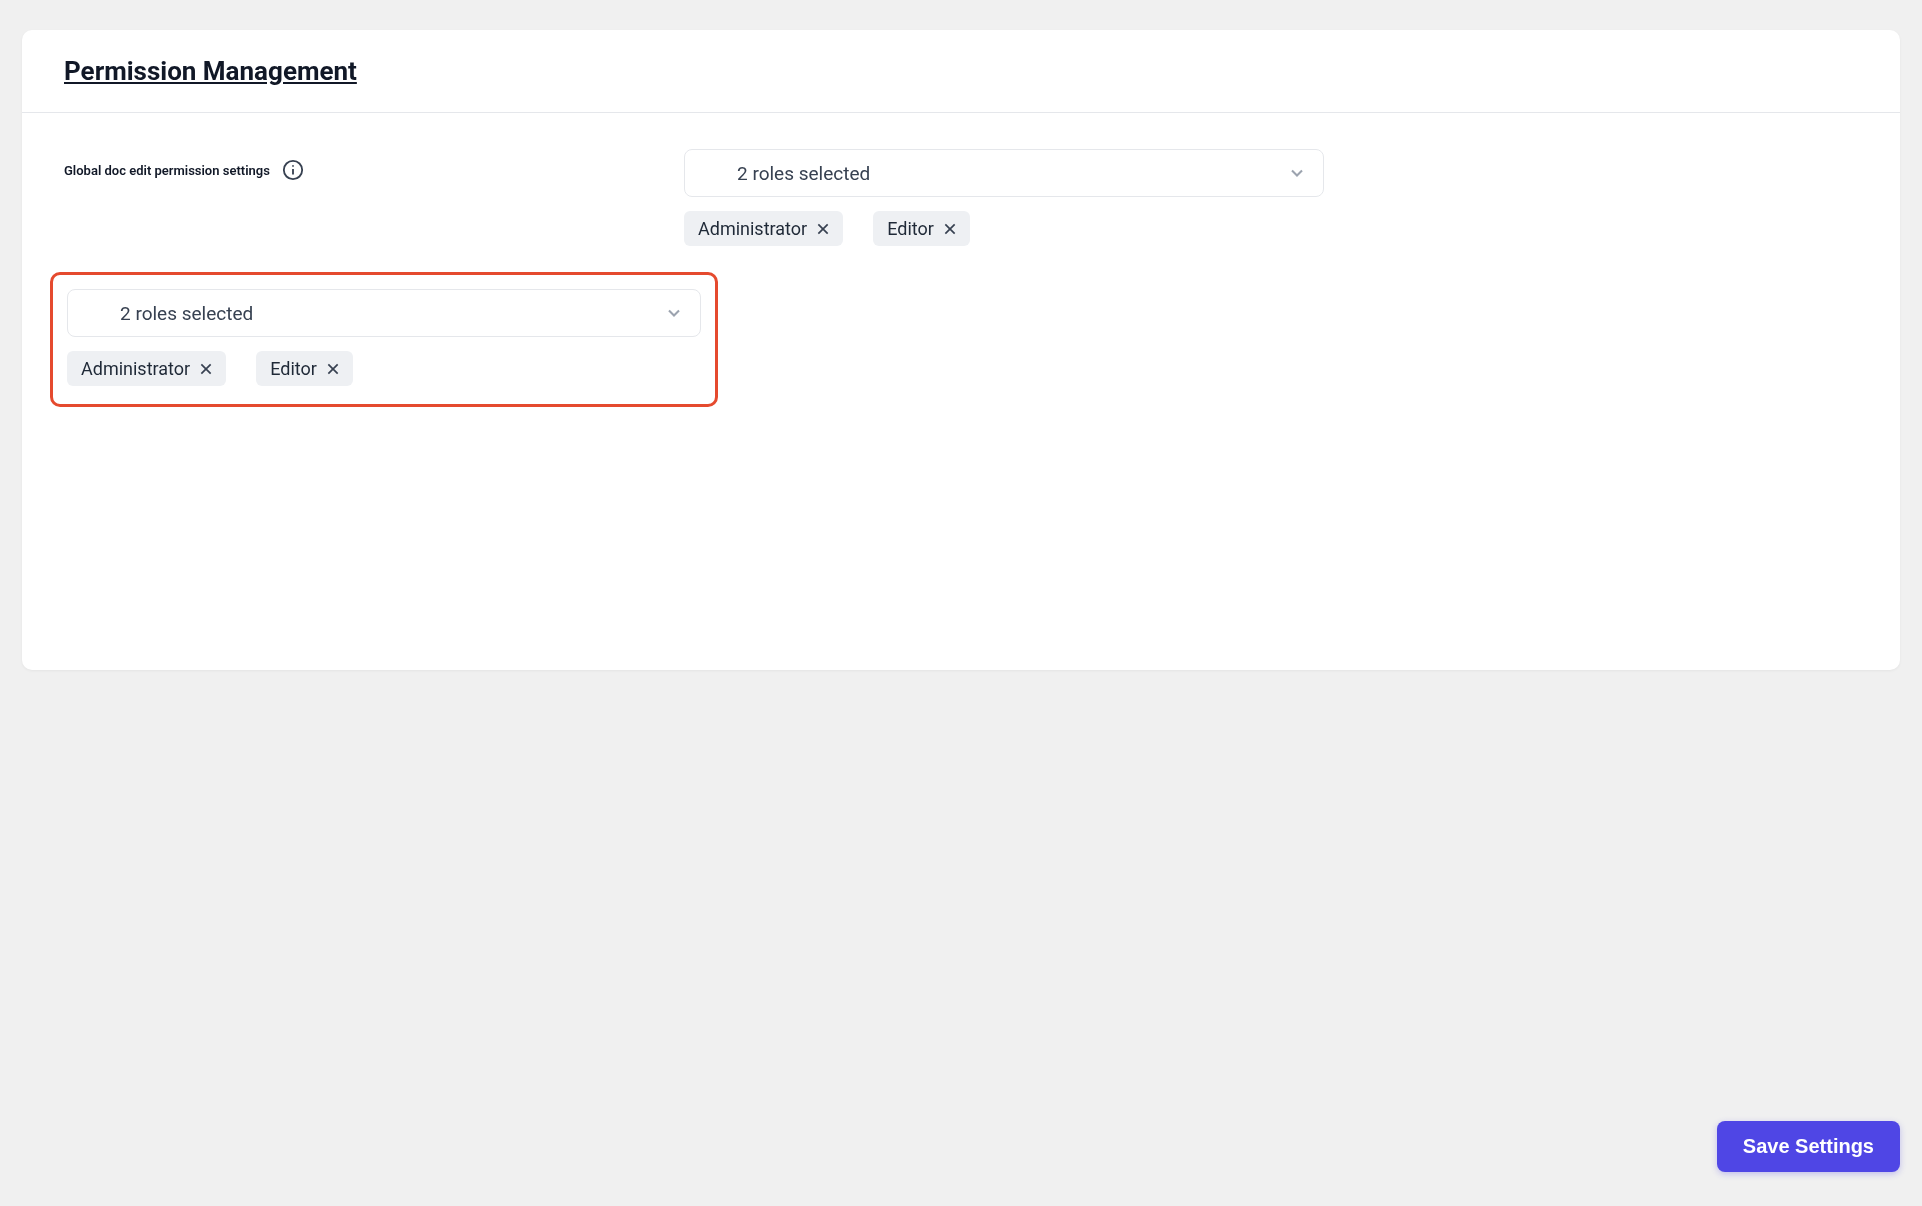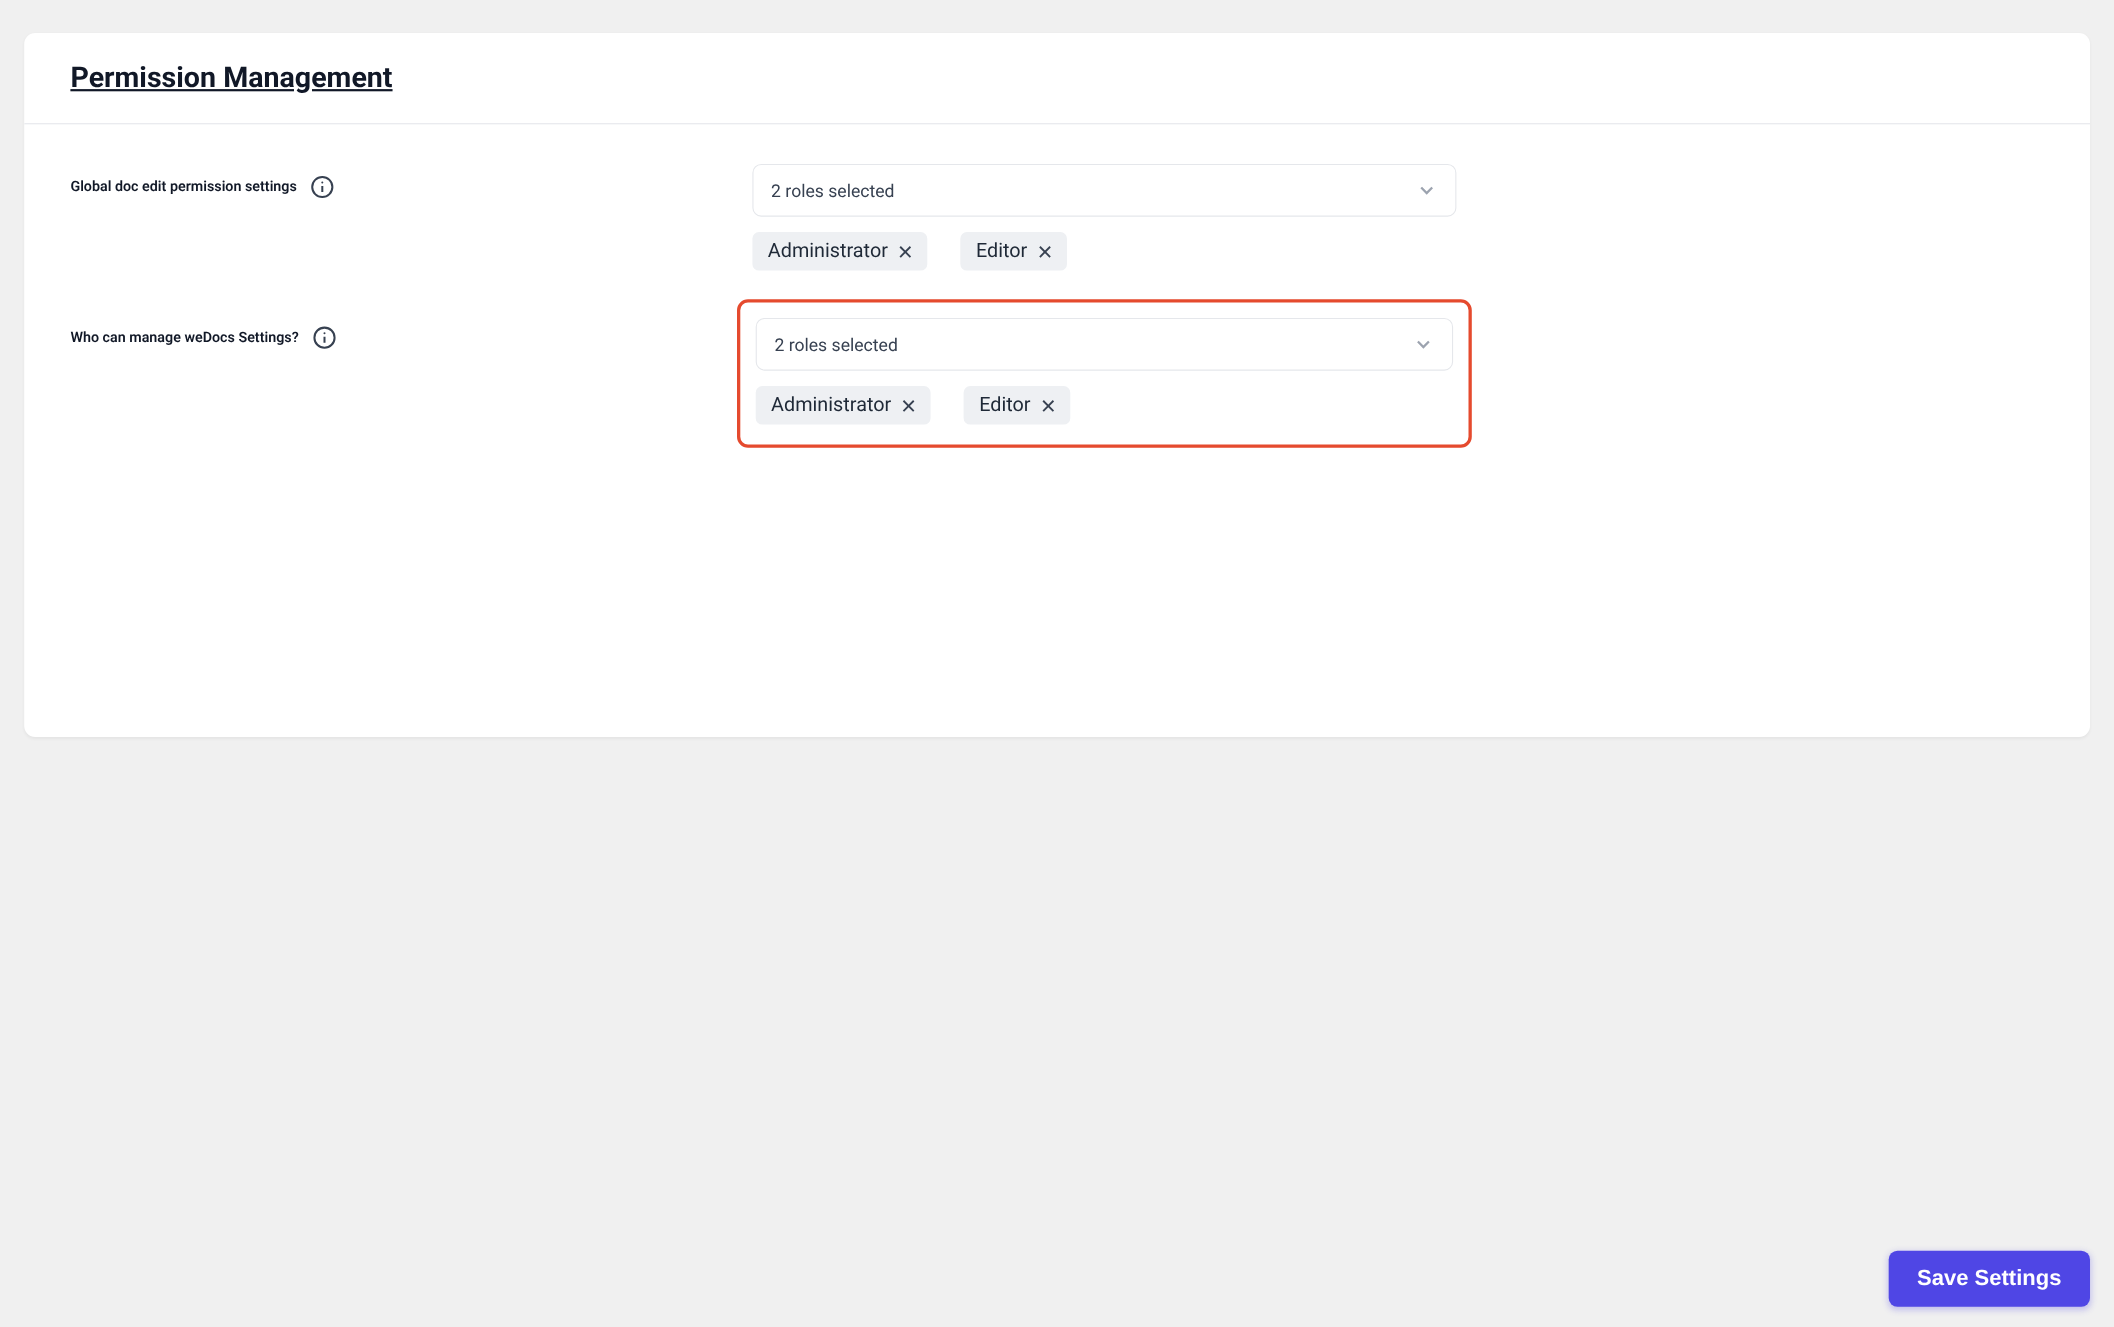--- a/index.html
+++ b/index.html
@@ -89,23 +89,24 @@
       border: 1px solid #e5e7eb;
       border-radius: 8px;
       display: flex;
       align-items: center;
       padding: 0 16px;
       cursor: pointer;
       background: #fff;
     }
     
     .dropdown-text {
-      font-size: 16px;
+      font-size: 19px;
       color: #374151;
       flex: 1;
+      margin-left: 36px;
     }
     
     .chevron-icon {
       width: 20px;
       height: 20px;
       color: #9ca3af;
     }
     
     .tags {
       display: flex;
@@ -131,21 +132,21 @@
       color: #374151;
       cursor: pointer;
       display: inline-flex;
       align-items: center;
       justify-content: center;
     }
     
     .save-button {
       position: fixed;
       right: 22px;
-      bottom: 18px;
+      bottom: 34px;
       background-color: #4f46e5;
       color: #ffffff;
       font-size: 20px;
       font-weight: 600;
       padding: 14px 26px;
       border: none;
       border-radius: 8px;
       cursor: pointer;
       box-shadow: 0 2px 6px rgba(79, 70, 229, 0.3);
     }
@@ -201,30 +202,20 @@
                 <line x1="5" y1="5" x2="19" y2="19"></line>
                 <line x1="19" y1="5" x2="5" y2="19"></line>
               </svg>
             </span>
           </span>
         </div>
       </div>
     </div>
 
     <div class="setting-row">
-      <div class="setting-label">
-        <span class="label-text">Who can manage weDocs Settings?</span>
-        <span class="info-icon">
-          <svg viewBox="0 0 24 24" fill="none" stroke="currentColor" stroke-width="2">
-            <circle cx="12" cy="12" r="10"></circle>
-            <line x1="12" y1="11" x2="12" y2="17"></line>
-            <circle cx="12" cy="7.5" r="1" fill="currentColor" stroke="none"></circle>
-          </svg>
-        </span>
-      </div>
       <div class="setting-control highlighted-control">
         <div class="dropdown">
           <span class="dropdown-text">2 roles selected</span>
           <span class="chevron-icon">
             <svg viewBox="0 0 24 24" fill="none" stroke="currentColor" stroke-width="2.5">
               <polyline points="6 9 12 15 18 9"></polyline>
             </svg>
           </span>
         </div>
         <div class="tags">

